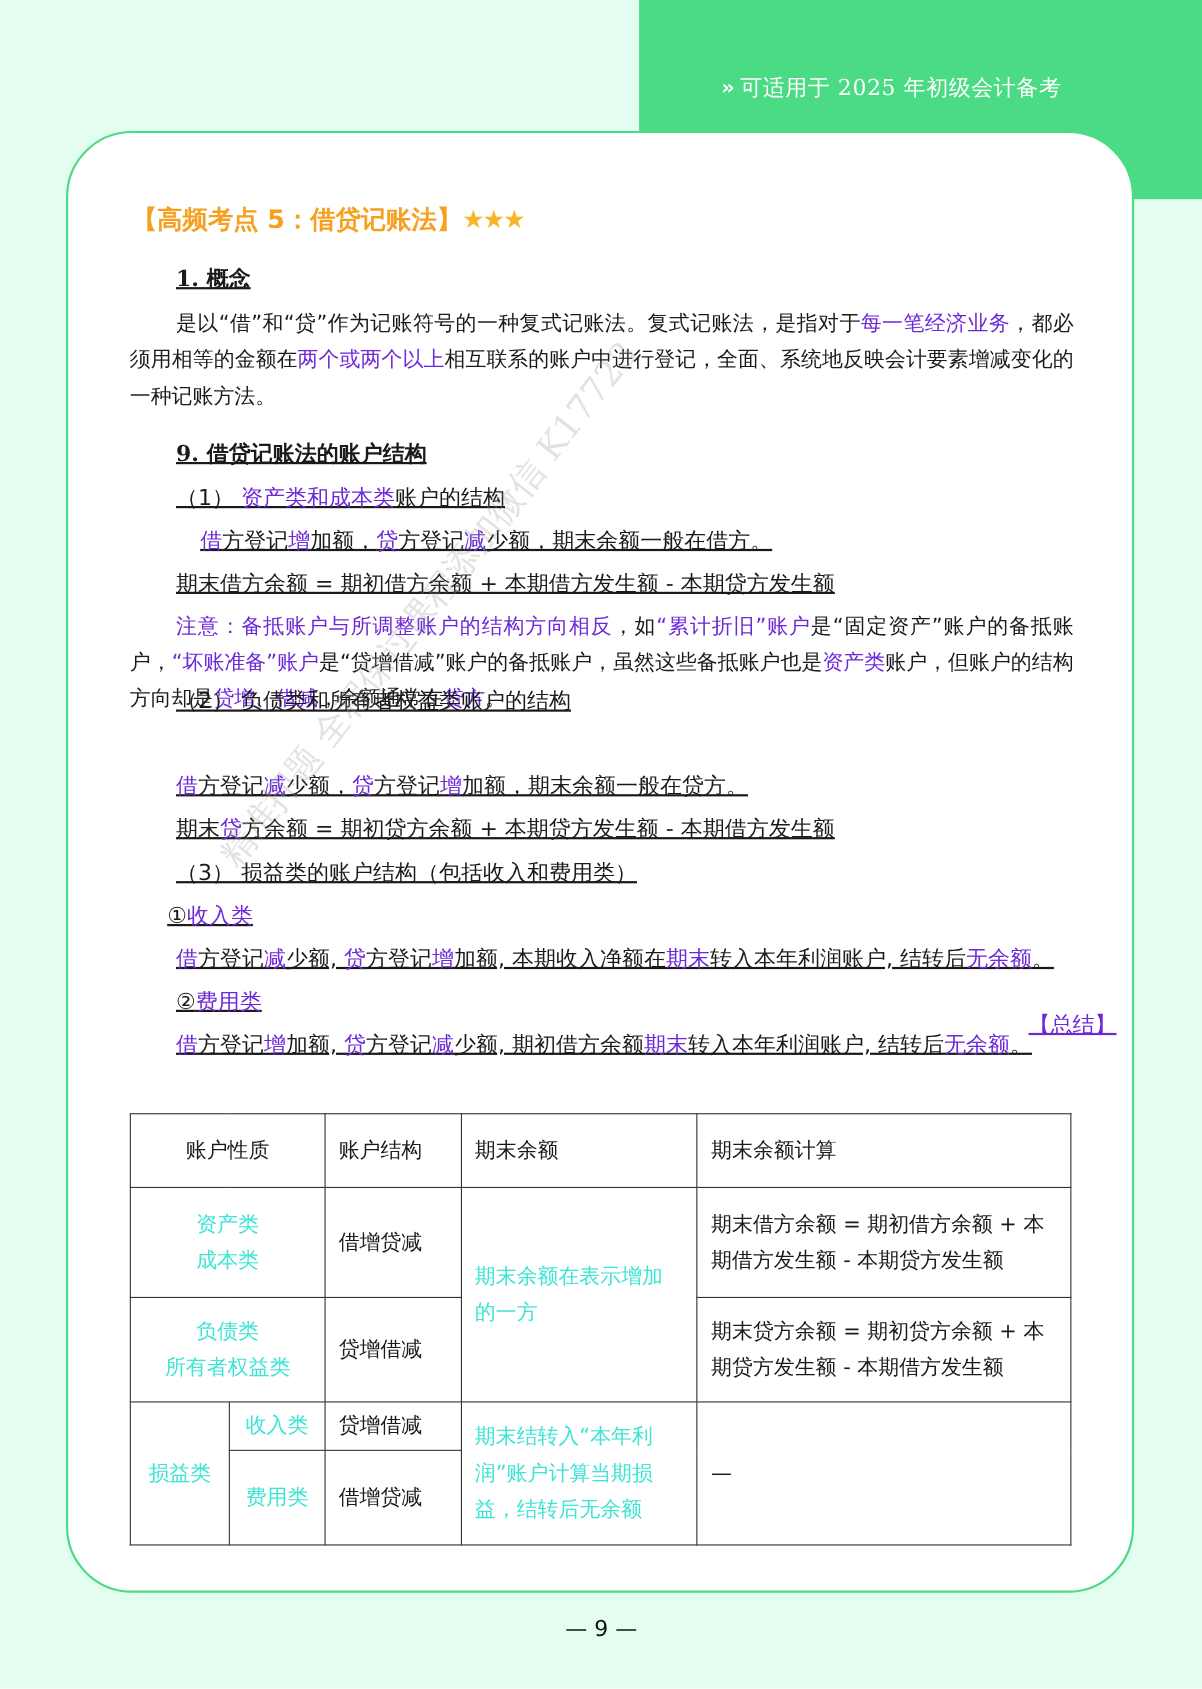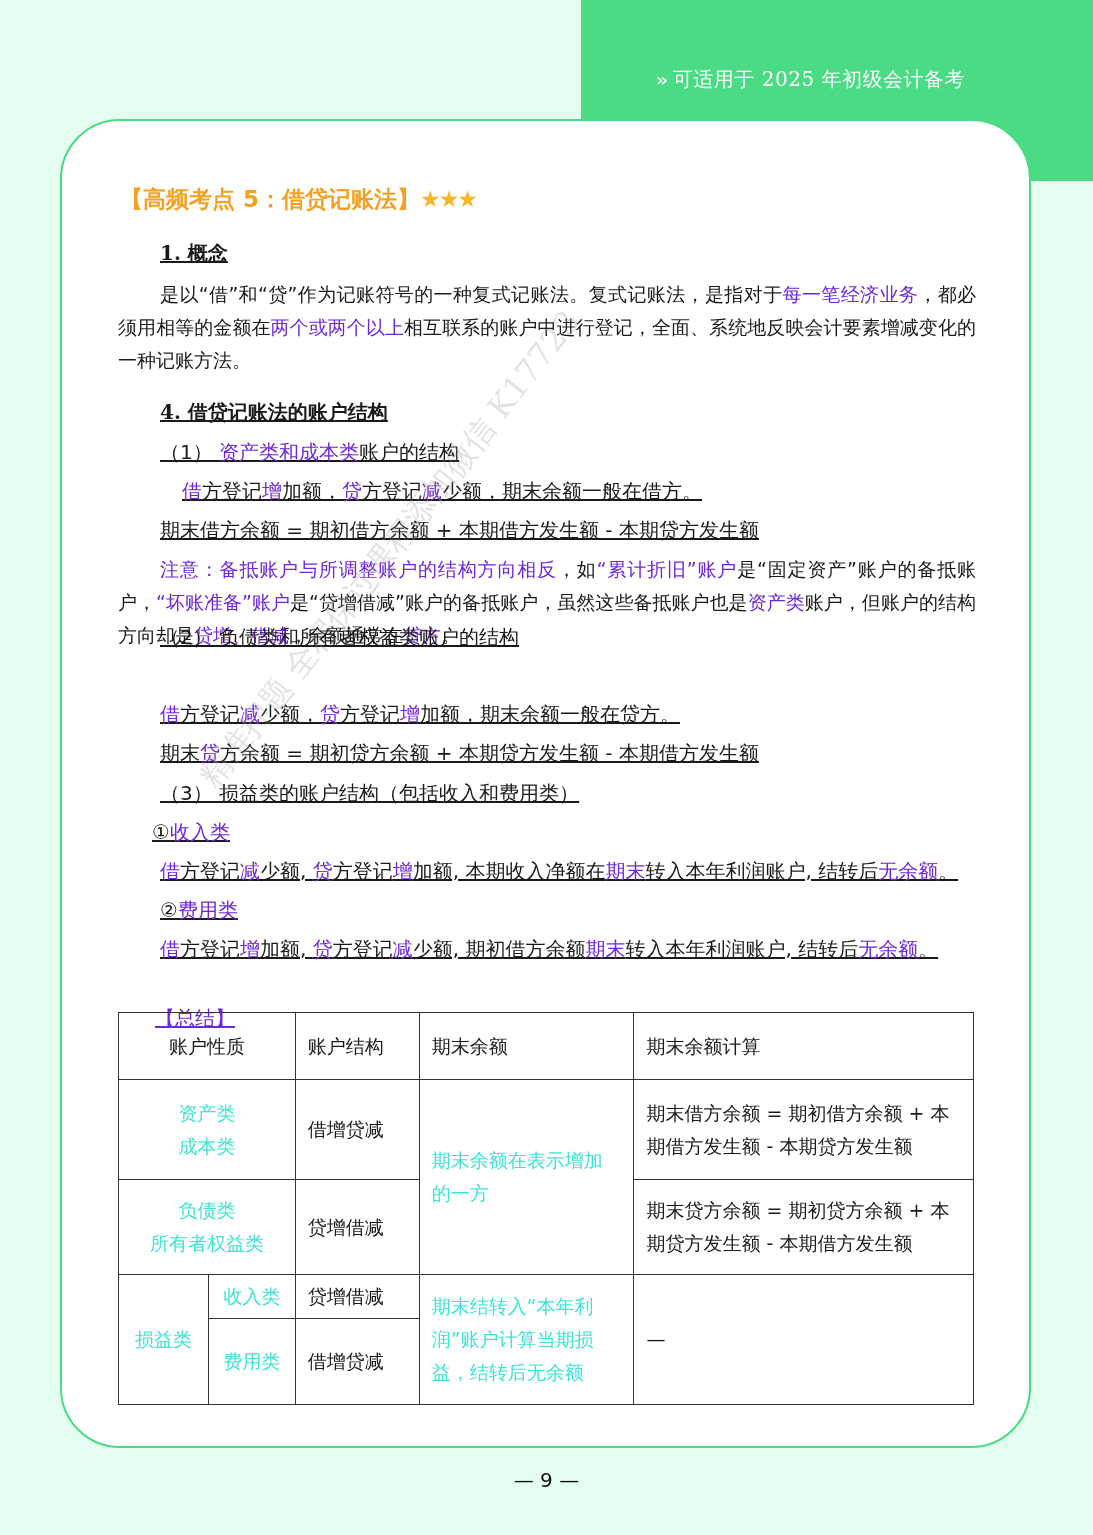--- a/index.html
+++ b/index.html
@@ -63,21 +63,21 @@
 <div class="kp-title">
   <span>【高频考点 5：借贷记账法】</span><span class="stars">★★★</span>
 </div>
 
 <div class="line h" style="top:237px;left:160px;">1. 概念</div>
 
 <div class="para ind" style="top:278px;">
   <span>是以“借”和“贷”作为记账符号的一种复式记账法。复式记账法，是指对于</span><span class="red">每一笔经济业务</span><span>，都必须用相等的金额在</span><span class="red">两个或两个以上</span><span>相互联系的账户中进行登记，全面、系统地反映会计要素增减变化的一种记账方法。</span>
 </div>
 
-<div class="line h" style="top:396px;left:160px;">4. 借贷记账法的账户结构</div>
+<div class="line h" style="top:396px;left:160px;">9. 借贷记账法的账户结构</div>
 
 <div class="line" style="top:436px;left:160px;">
   <span>（1） </span><span class="red">资产类和成本类</span><span>账户的结构</span>
 </div>
 
 <div class="line" style="top:475px;left:160px;margin-left:22px;">
   <span class="red">借</span><span>方登记</span><span class="red">增</span><span>加额，</span><span class="red">贷</span><span>方登记</span><span class="red">减</span><span>少额，期末余额一般在借方。</span>
 </div>
 
 <div class="line" style="top:514px;left:160px;">期末借方余额 = 期初借方余额 + 本期借方发生额 - 本期贷方发生额</div>
@@ -107,21 +107,21 @@
 </div>
 
 <div class="line" style="top:894px;left:160px;">
   <span>②</span><span class="red">费用类</span>
 </div>
 
 <div class="line" style="top:933px;left:160px;">
   <span class="red">借</span><span>方登记</span><span class="red">增</span><span>加额, </span><span class="red">贷</span><span>方登记</span><span class="red">减</span><span>少额, 期初借方余额</span><span class="red">期末</span><span>转入本年利润账户, 结转后</span><span class="red">无余额</span><span>。</span>
 </div>
 
-<div class="line red" style="top:1002px;left:155px;">【总结】</div>
+<div class="line red" style="top:915px;left:155px;text-align:right;">【总结】</div>
 
 <table class="summary">
   <colgroup>
     <col style="width:90px">
       <col style="width:87px">
       <col style="width:124px">
       <col style="width:215px">
       <col style="width:340px">
   </colgroup>
   <tbody>

